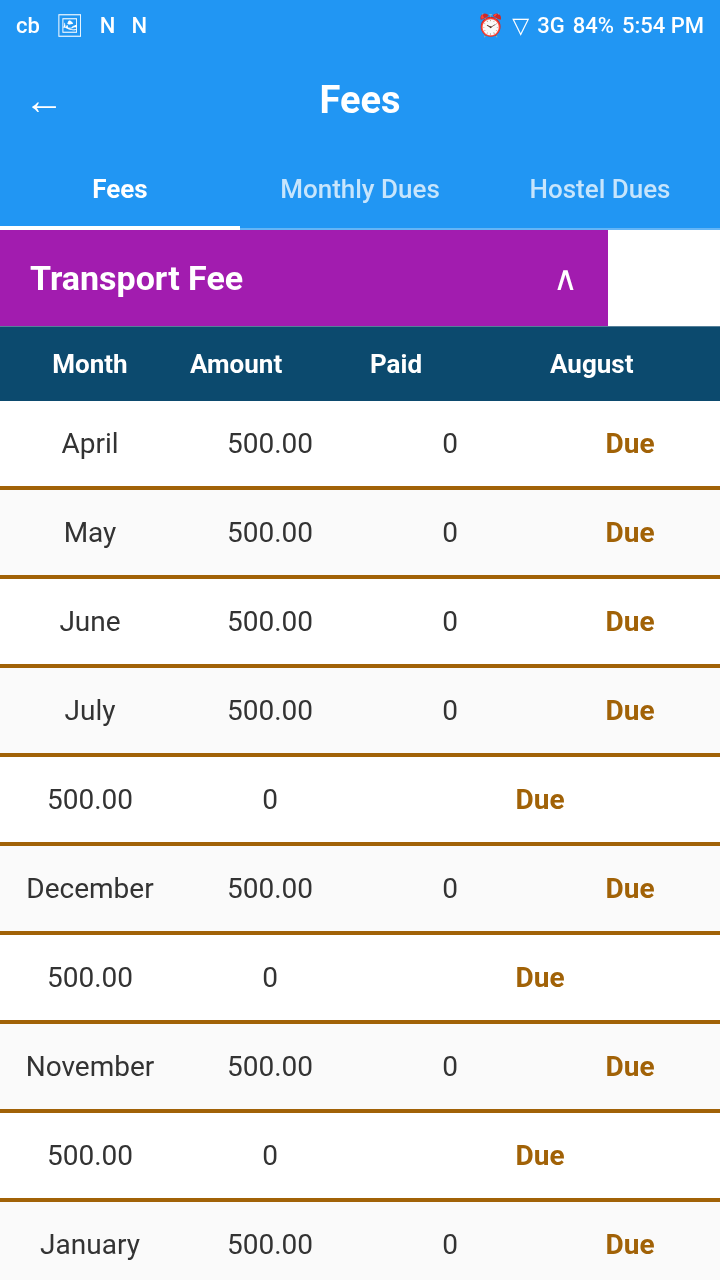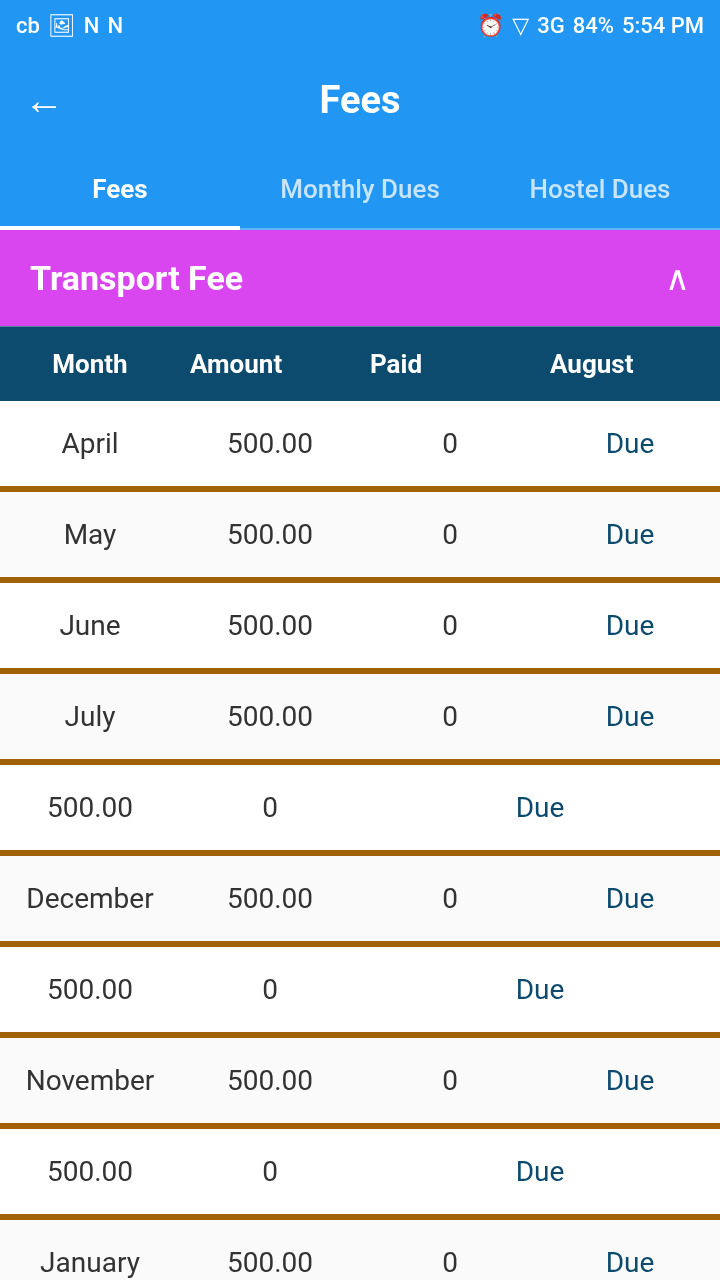--- a/index.html
+++ b/index.html
@@ -21,21 +21,21 @@
       align-items: center;
       justify-content: space-between;
       padding: 0 16px;
       color: white;
       font-size: 22px;
       font-weight: 500;
     }
     .status-left {
       display: flex;
       align-items: center;
-      gap: 8px;
+      gap: 16px;
     }
     .status-right {
       display: flex;
       align-items: center;
       gap: 8px;
     }
 
     
     .app-bar {
       width: 720px;
@@ -87,22 +87,22 @@
       position: absolute;
       bottom: -2px;
       left: 0;
       right: 0;
       height: 4px;
       background: white;
     }
 
     
     .section-header {
-      width: 720px;
-      background: #d946ef;
+      width: 608px;
+      background: #a21caf;
       display: flex;
       align-items: flex-end;
       justify-content: space-between;
       padding: 28px 30px;
     }
     .section-title {
       color: white;
       font-size: 34px;
       font-weight: bold;
     }
@@ -129,35 +129,35 @@
       padding: 22px 10px;
       text-align: left;
       color: white;
       font-size: 26px;
       font-weight: bold;
     }
     .th.col-month { text-align: center; }
 
     .table-row {
       display: flex;
-      border-bottom: 6px solid #a16207;
+      border-bottom: 4px solid #a16207;
       background: white;
     }
     .table-row:nth-child(even) {
       background: #fafafa;
     }
     .td {
       padding: 26px 10px;
       text-align: center;
       font-size: 28px;
       color: #333;
     }
     .td.status-due {
-      color: #0c4a6e;
-      font-weight: normal;
+      color: #a16207;
+      font-weight: bold;
     }
   </style>
 </head>
 <body>
 
 <div class="status-bar">
   <div class="status-left">
     <span>cb</span>
     <span>🖼</span>
     <span>N</span>

